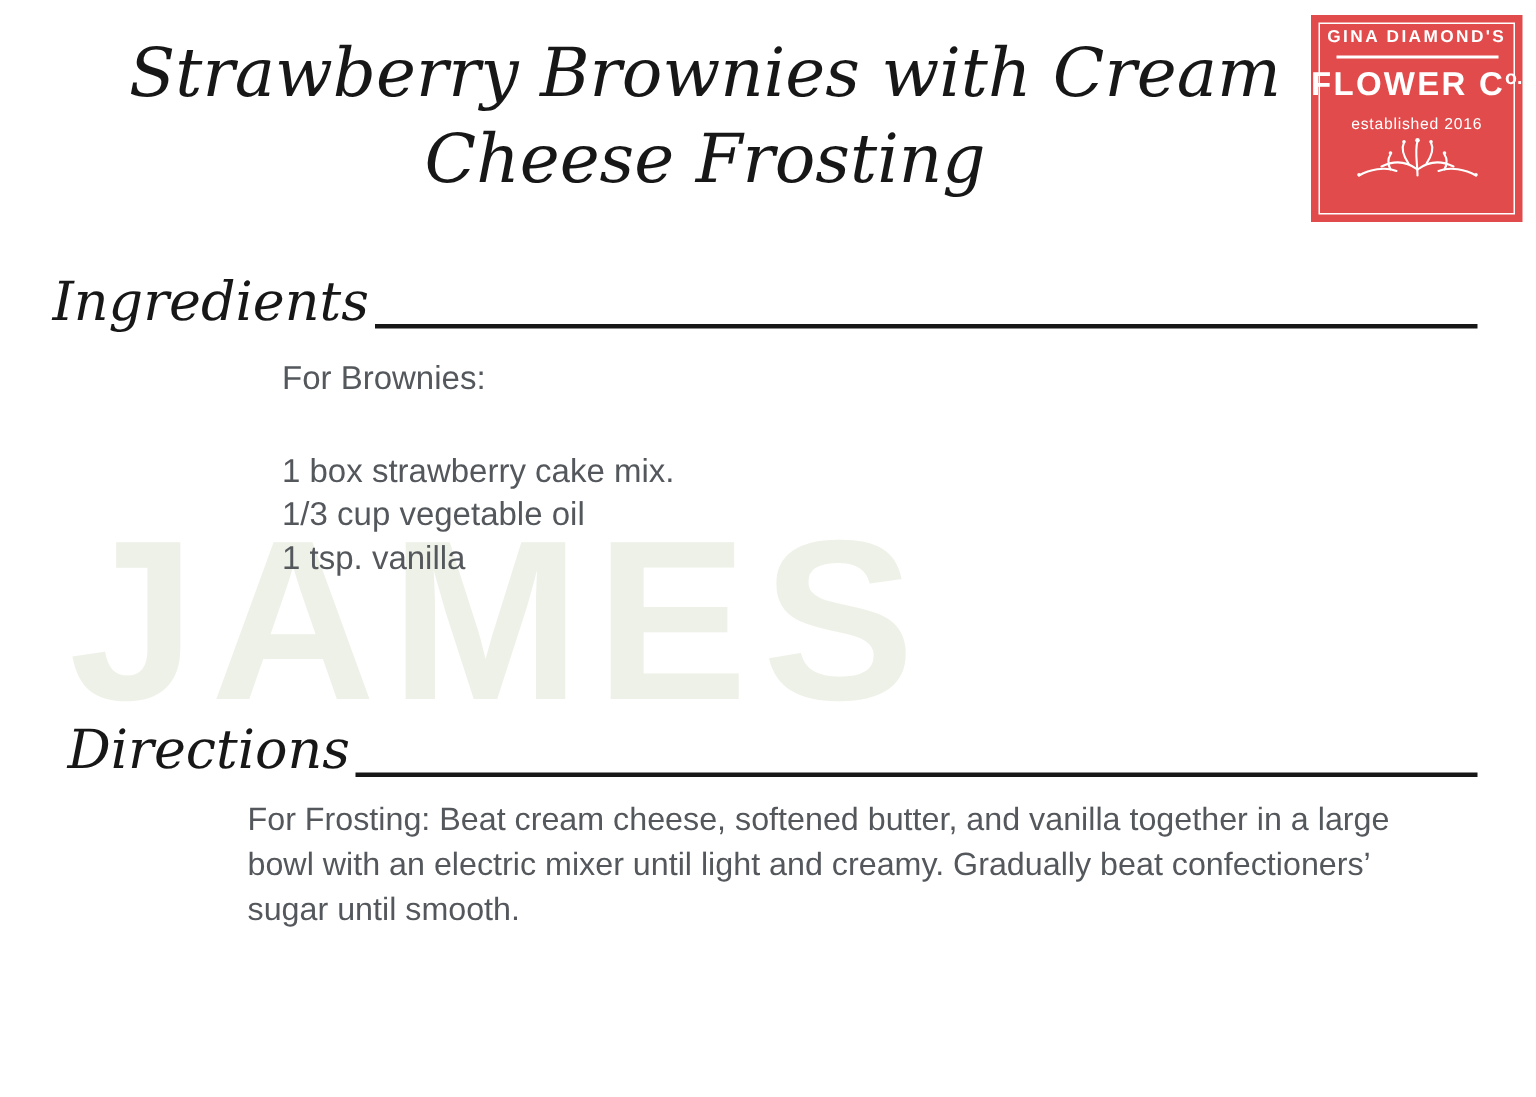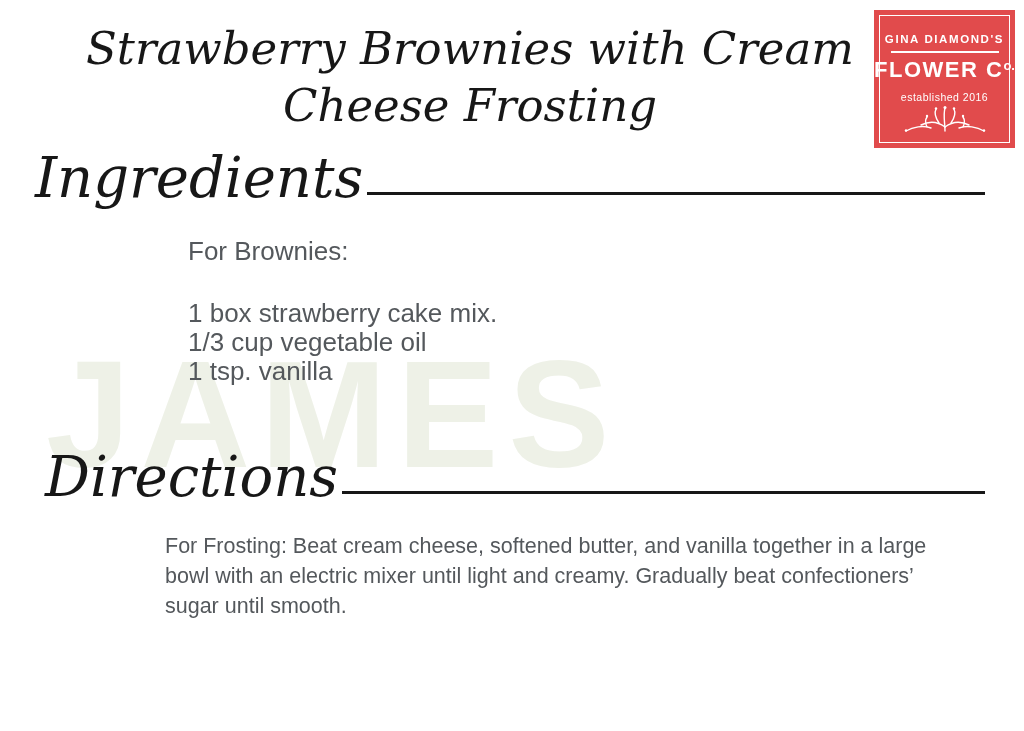--- a/index.html
+++ b/index.html
@@ -52,21 +52,21 @@
     background:var(--logo-red);
     z-index:3;
   }
   .logo-inner{
     position:absolute;
     inset:5px;
     border:1px solid #ffffff;
     display:flex;
     flex-direction:column;
     align-items:center;
-    padding-top:17px;
+    padding-top:3px;
     color:#ffffff;
   }
   .logo-top{
     font-size:11.5px;
     font-weight:700;
     letter-spacing:1.6px;
     white-space:nowrap;
   }
   .logo-divider{
     width:108px;height:2px;
@@ -95,37 +95,38 @@
   .section-header{
     position:absolute;
     display:flex;
     align-items:flex-end;
     z-index:2;
   }
   .section-script{
     font-family:"DejaVu Serif","Liberation Serif",serif;
     font-style:italic;
     font-weight:500;
-    font-size:56px;
+    font-size:36px;
     line-height:60px;
     color:var(--ink);
     white-space:nowrap;
+    margin-top:24px;
   }
   .section-rule{
     flex:1;
     border-bottom:3px solid var(--ink);
     margin-bottom:13px;
     margin-left:4px;
   }
   .ingredients-header{left:35px;top:148px;right:39px;}
   .directions-header{left:45px;top:447px;right:39px;}
   
   .ing-col{
     position:absolute;
-    font-size:26px;
+    font-size:22px;
     line-height:29px;
     color:var(--text-gray);
     z-index:2;
   }
   .col-brownies{left:188px;top:237px;}
   .col-frosting{left:515px;top:249px;}
   .col-brownies .col-title{margin-bottom:33px;}
   
   .directions-text{
     position:absolute;

